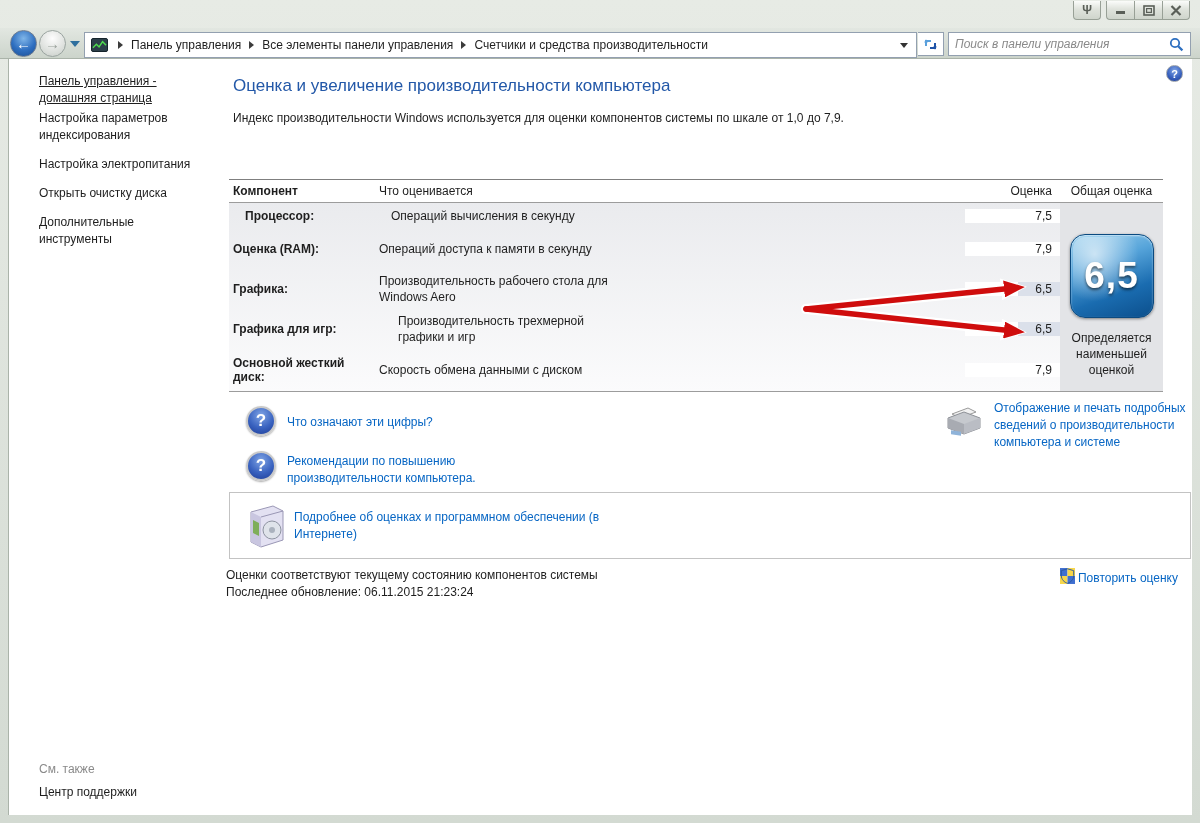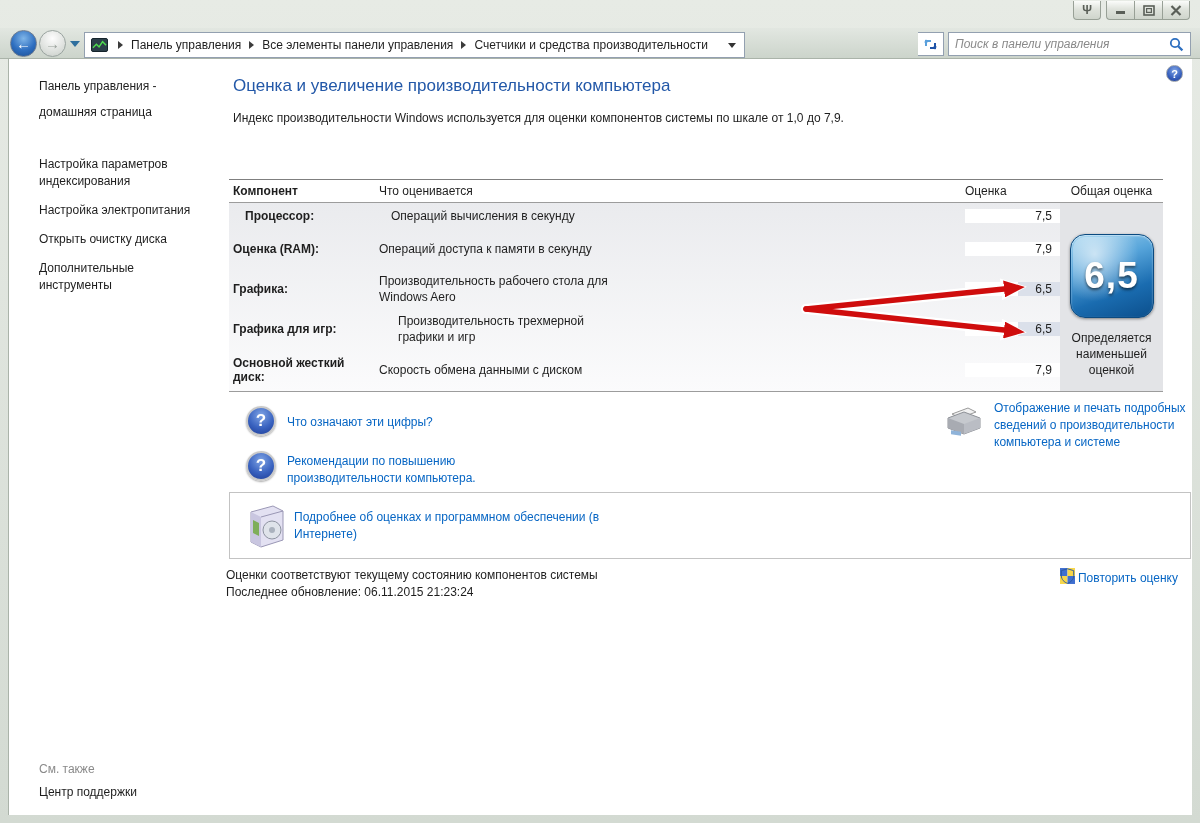--- a/index.html
+++ b/index.html
@@ -26,21 +26,21 @@
     background:linear-gradient(#e2e7e1,#ccd4cb); border-bottom:1px solid #aab3a9; }
   .nav-btn { position:absolute; top:2px; width:27px; height:27px; border-radius:50%; border:1px solid #6e7d91;
     display:flex; align-items:center; justify-content:center; }
   .nav-back { left:10px; background:radial-gradient(circle at 50% 30%,#7fb5e8 0%,#2f6fc0 55%,#1c4e93 100%); }
   .nav-fwd  { left:39px; background:radial-gradient(circle at 50% 30%,#fdfdfd,#d8dcd8 70%,#c4c9c4); border-color:#9aa4a0; }
   .nav-arrow { font-size:15px; font-weight:bold; color:#fff; line-height:1; }
   .nav-fwd .nav-arrow { color:#9aa19c; }
   .nav-drop { position:absolute; left:70px; top:13px; width:0; height:0;
     border-left:5px solid transparent; border-right:5px solid transparent; border-top:6px solid #2e6f9e; }
 
-  .addressbar { position:absolute; left:84px; top:4px; width:661px; height:24px; background:#fff;
+  .addressbar { position:absolute; left:84px; top:4px; width:833px; height:24px; background:#fff;
     border:1px solid #93a0b0; display:flex; align-items:center; padding:12px 4px; }
   .crumb-icon { width:17px; height:14px; border-radius:2px; margin:0 2px; flex:0 0 auto;
     background:#2c3f49; border:1px solid #16242c; position:relative; overflow:hidden; }
   .crumb-icon svg { position:absolute; inset:0; }
   .crumb-chevron { width:0; height:0; border-top:4px solid transparent; border-bottom:4px solid transparent;
     border-left:5px solid #3b3b3b; margin:0 8px; flex:0 0 auto; }
   .crumb-item { white-space:nowrap; color:#1e1e1e; cursor:default; }
   .addr-drop { margin-left:auto; margin-right:4px; width:0; height:0;
     border-left:4px solid transparent; border-right:4px solid transparent; border-top:5px solid #333; }
   .refresh-btn { position:absolute; left:918px; top:4px; width:26px; height:24px; background:#fff;
@@ -51,40 +51,40 @@
   .searchbox input { flex:1; border:none; outline:none; font-family:inherit; font-size:12px; color:#333; font-style:italic; }
   .searchbox input::placeholder { color:#8a8a8a; font-style:italic; }
 
   
   .client { position:absolute; left:8px; top:59px; width:1184px; height:756px; background:#fff;
     border-left:1px solid #aab3a9; display:flex; }
 
   
   .sidebar { position:relative; width:197px; height:100%; background:#fff; flex:0 0 auto; }
   .side-list { padding:14px 8px 0 30px; }
-  .side-home { margin-bottom:31px; line-height:26px; width:158px; cursor:pointer; }
+  .side-home { margin-bottom:3px; line-height:17px; width:158px; cursor:pointer;text-decoration:underline; }
   .side-item { position:relative; margin-bottom:12px; line-height:17px; width:160px; cursor:pointer; }
   .side-item .shield { position:absolute; left:-21px; top:1px; }
   .see-also { position:absolute; left:30px; top:703px; }
   .see-also-header { color:#8a8a8a; margin-bottom:9px; }
   .see-also-item { color:#1e1e1e; cursor:pointer; }
 
   
   .main { position:relative; flex:1; background:#fff; }
   .help-btn { position:absolute; top:6px; right:9px; cursor:pointer; }
 
   .page-title { position:absolute; left:27px; top:17px; font-size:17px; color:#2358a8; }
   .intro { position:absolute; left:27px; top:51px; width:662px; line-height:17px; }
 
   
   .wei { position:absolute; left:23px; top:120px; width:934px; border-top:1px solid #7f7f7f; }
   .wei-header { display:flex; align-items:center; height:23px; border-bottom:1px solid #9c9c9c; }
   .col-comp { width:150px; padding-left:4px; }
   .col-what { flex:1; }
-  .col-score { width:95px; padding-right:8px; }
+  .col-score { width:95px; text-align:right; padding-right:8px; }
   .col-base { width:103px; text-align:center; }
   .wei-header .col-comp { font-weight:bold; }
   .wei-body { display:flex; border-bottom:1px solid #9c9c9c; }
   .rows { flex:1; display:flex; flex-direction:column; background:linear-gradient(#eaebee,#fbfbfc); }
   .row { display:flex; align-items:center; }
   .row .col-comp { font-weight:bold; }
   .row .col-what { line-height:16px; }
   .row .col-score { padding:0; display:flex; align-items:stretch; justify-content:flex-end; background:#fff; }
   .score-cell { display:flex; align-items:center; justify-content:flex-end; width:42px; padding-right:8px; }
   .row.hl .score-cell { background:#dbe0ea; }

